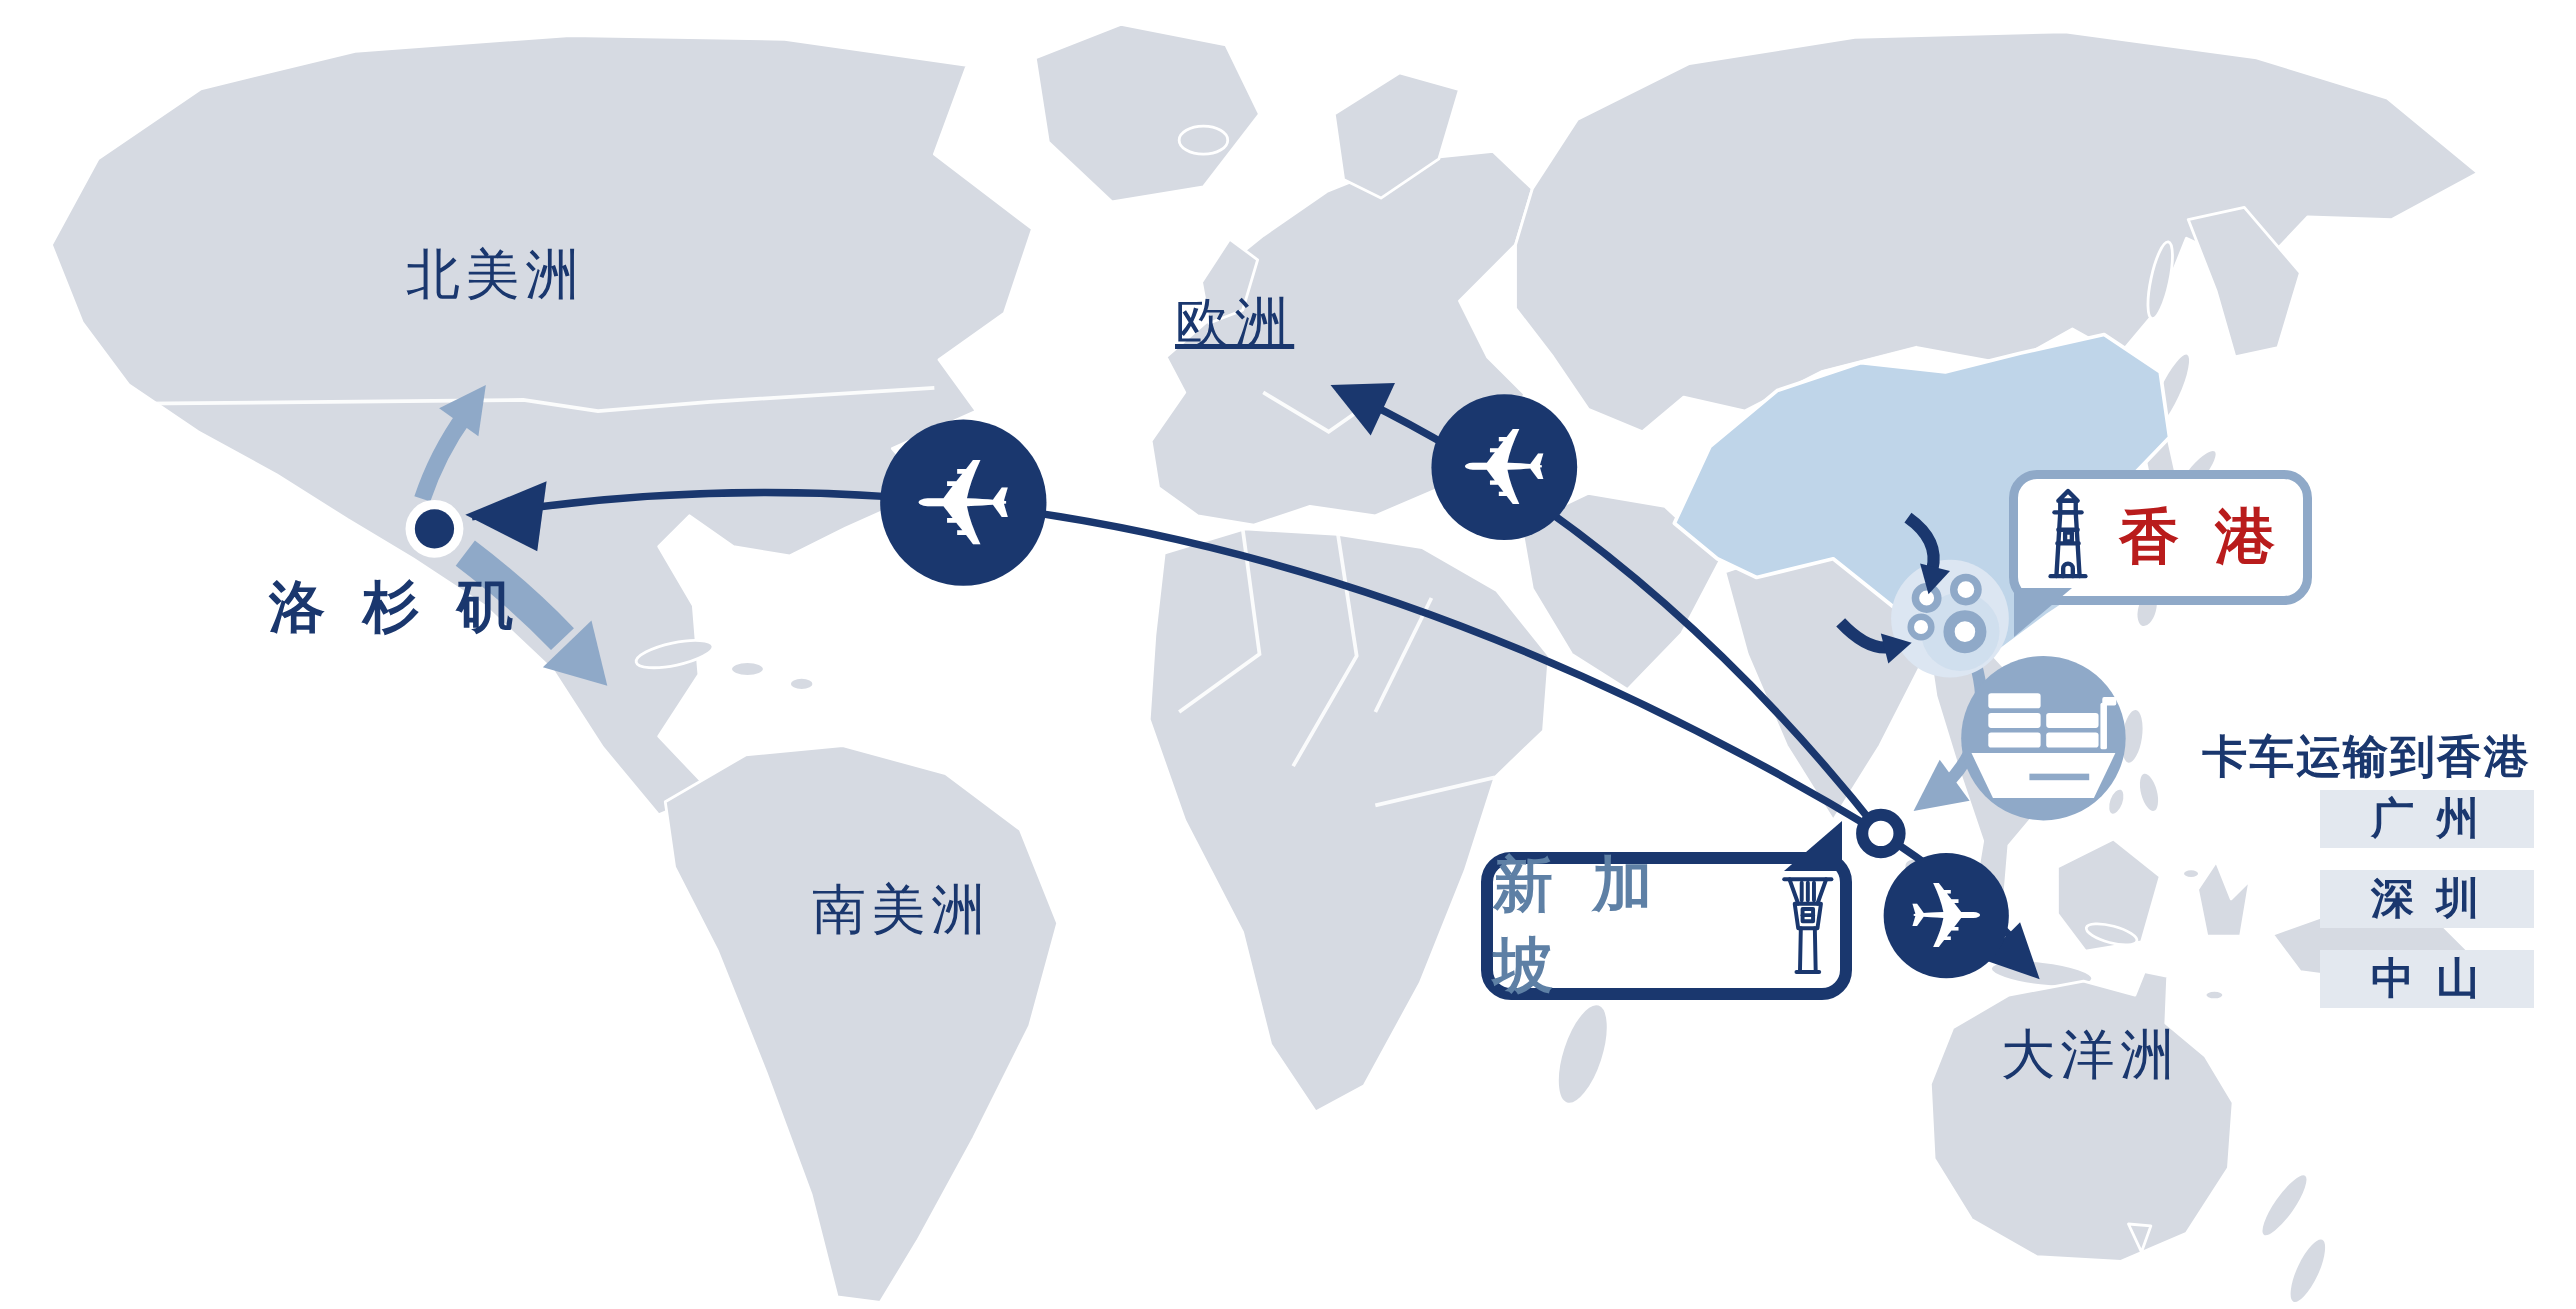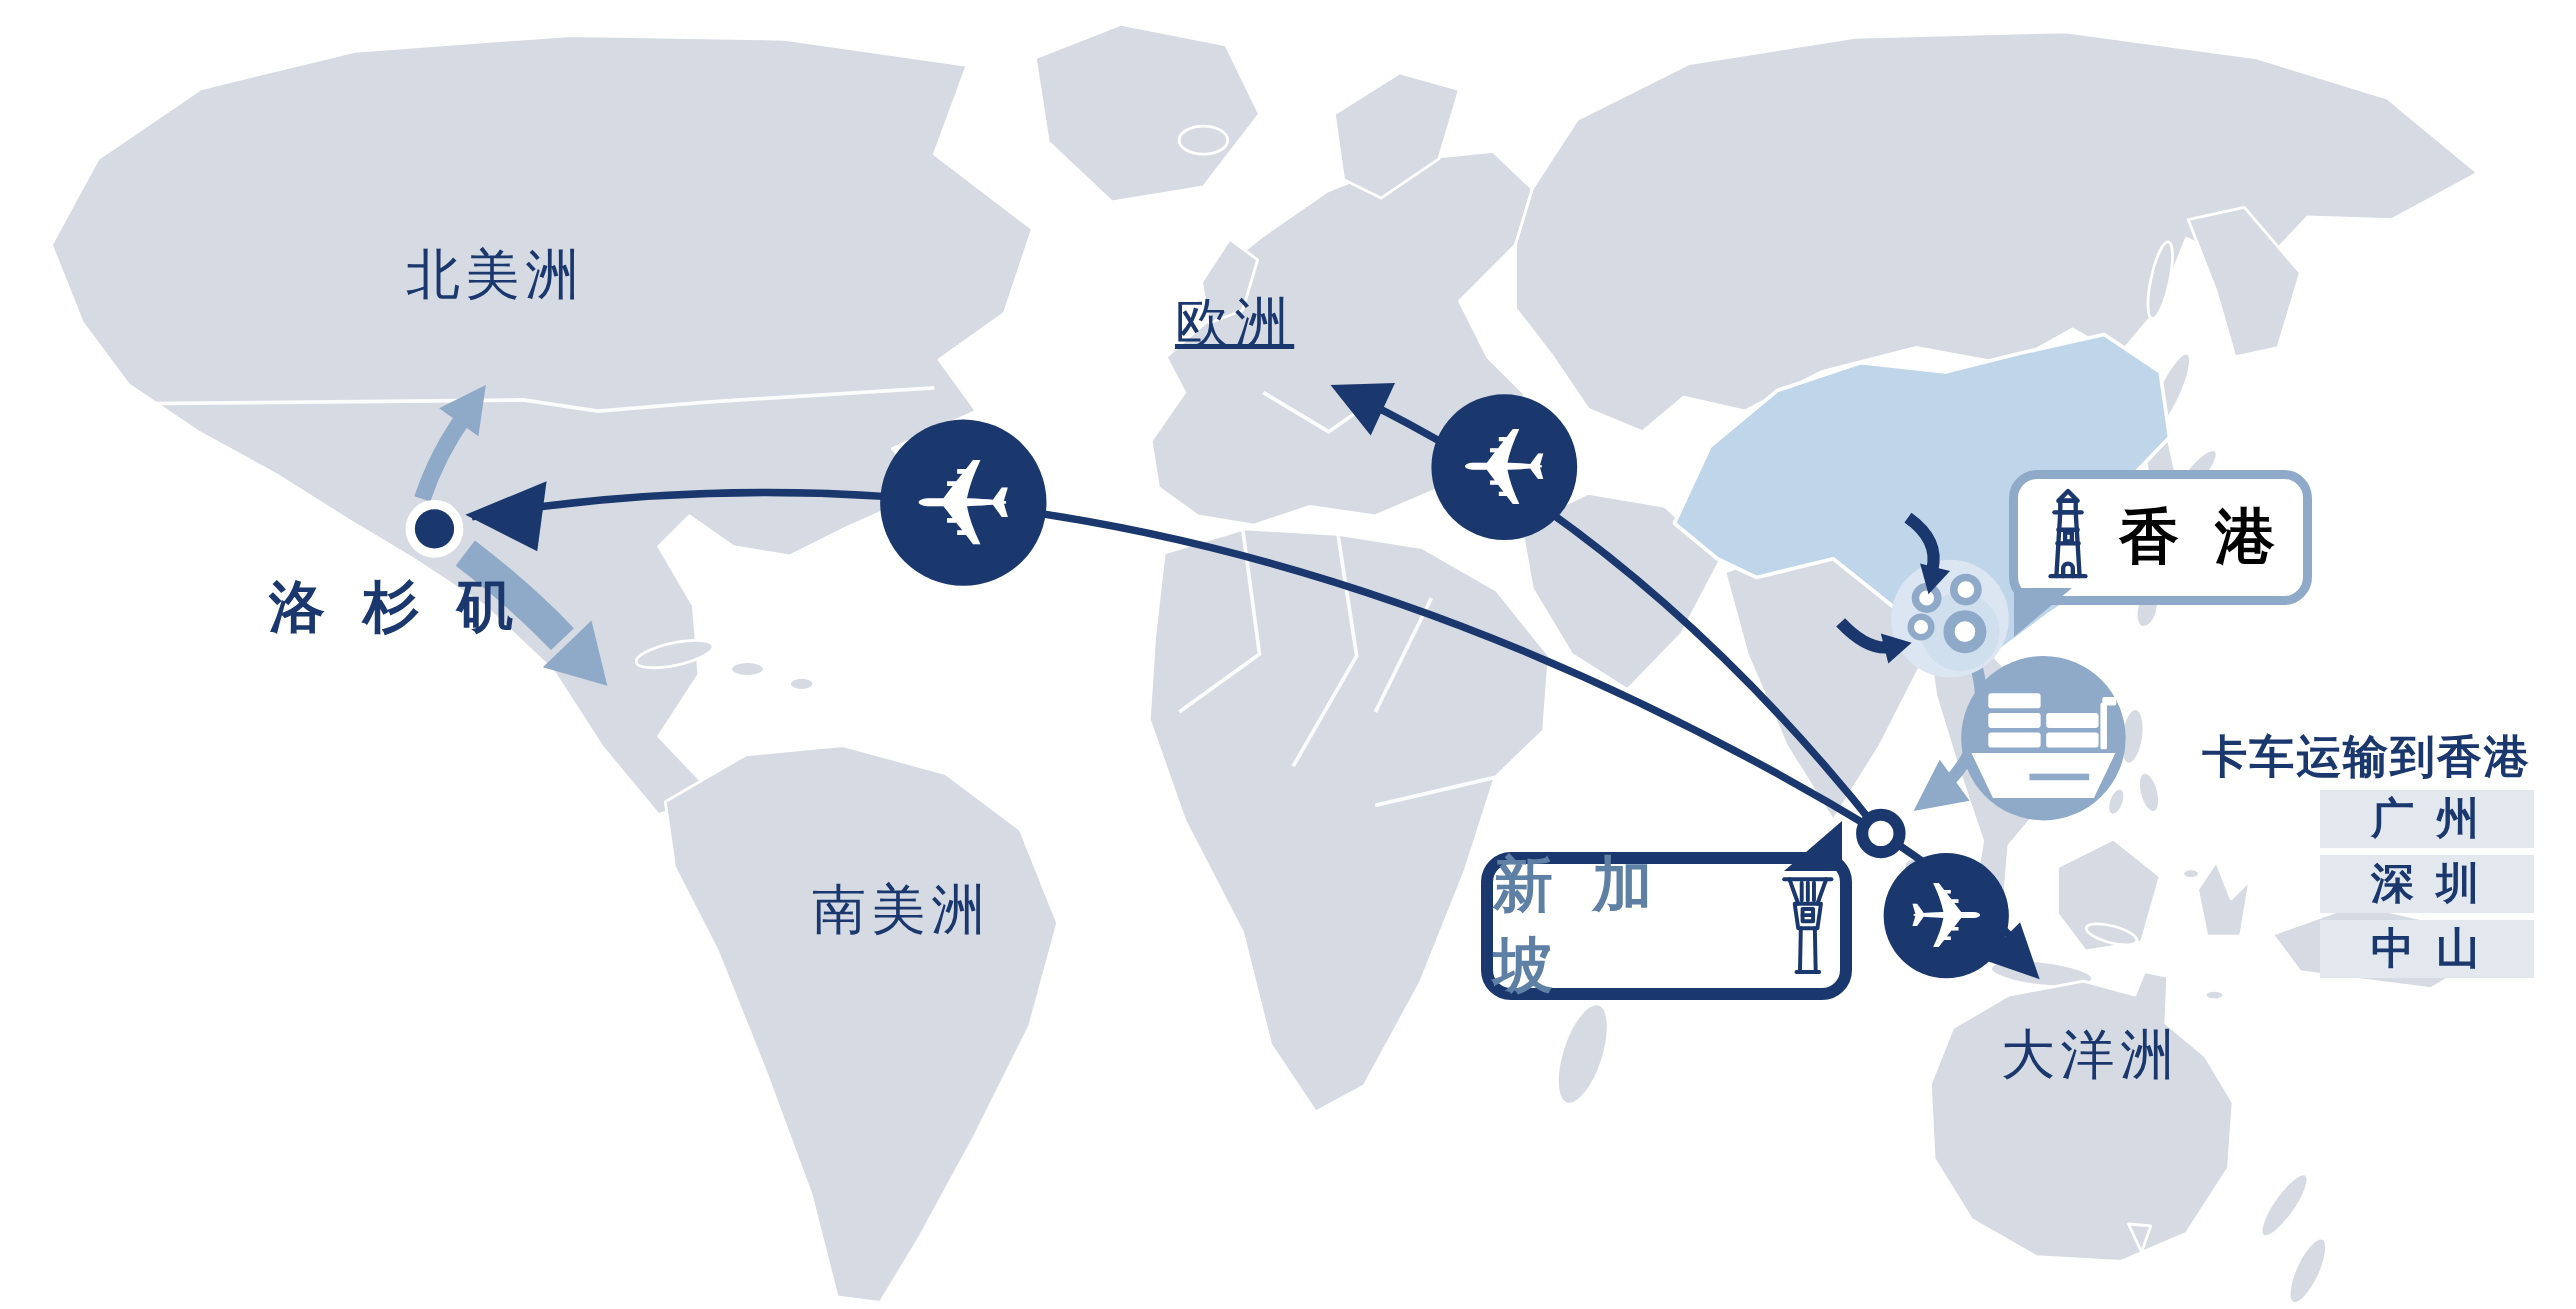--- a/index.html
+++ b/index.html
@@ -20,21 +20,21 @@
   .continent{font-size:54px;letter-spacing:5.6px;font-weight:400;}
   .la-label{font-size:56px;font-weight:700;letter-spacing:9.3px;}
 
   
   .hk-box{
     position:absolute;left:2009px;top:470px;width:303px;height:135px;
     box-sizing:border-box;background:#fff;
     border:9.3px solid #8FA9C8;border-radius:28px;
     display:flex;align-items:center;justify-content:center;gap:22.4px;
   }
-  .hk-box .txt{color:#000000;font-size:60px;font-weight:700;letter-spacing:7.5px;}
+  .hk-box .txt{color:#b91c1c;font-size:60px;font-weight:700;letter-spacing:7.5px;}
   .hk-tail{
     position:absolute;left:-3.7px;bottom:-41px;width:0;height:0;
     border-top:49px solid #8FA9C8;border-right:58px solid transparent;
   }
 
   
   .sg-box{
     position:absolute;left:1481px;top:852px;width:371px;height:148px;
     box-sizing:border-box;background:#fff;
     border:12px solid #1A376E;border-radius:30px;
@@ -47,21 +47,21 @@
   }
 
   
   .truck-title{
     position:absolute;left:2196px;top:727px;width:341px;
     text-align:center;font-size:45px;font-weight:700;color:#1A376E;
     letter-spacing:1.9px;
   }
   .city-rows{position:absolute;left:2320px;top:790px;width:214px;}
   .city-row{
-    width:214px;height:58px;margin-bottom:7px;
+    width:214px;height:58px;margin-bottom:22px;
     background:#E3E8EF;
     display:flex;align-items:center;justify-content:center;
     font-size:43px;font-weight:700;color:#1A376E;letter-spacing:3.7px;
   }
 </style>
 </head>
 <body>
 
 <div class="stage">
 

